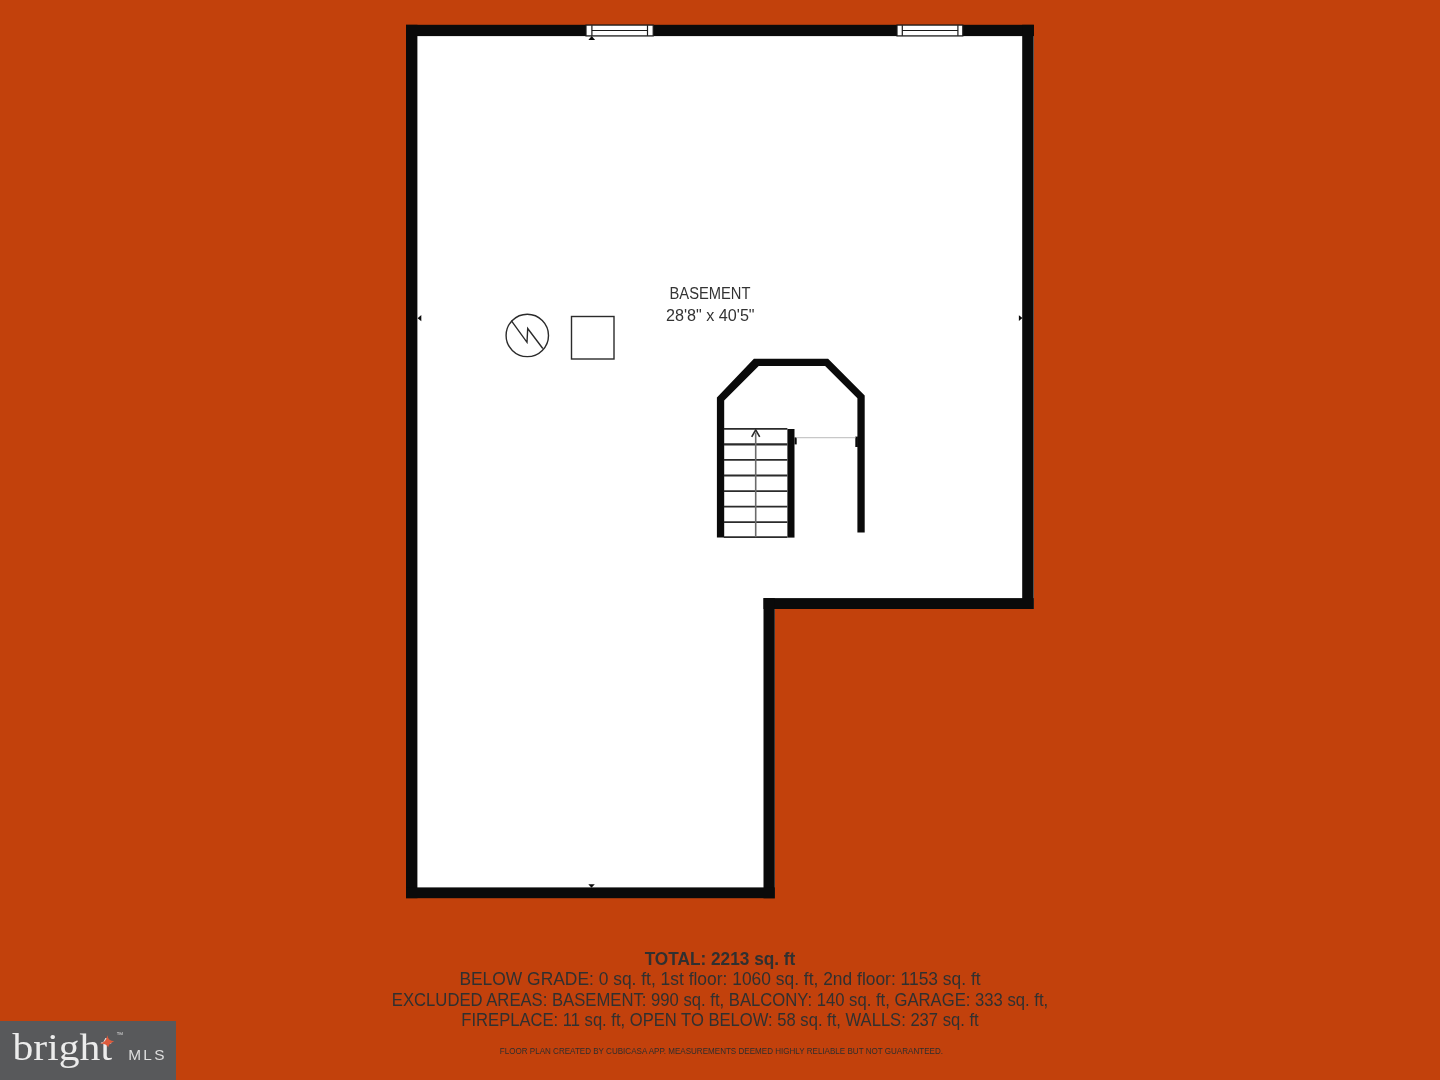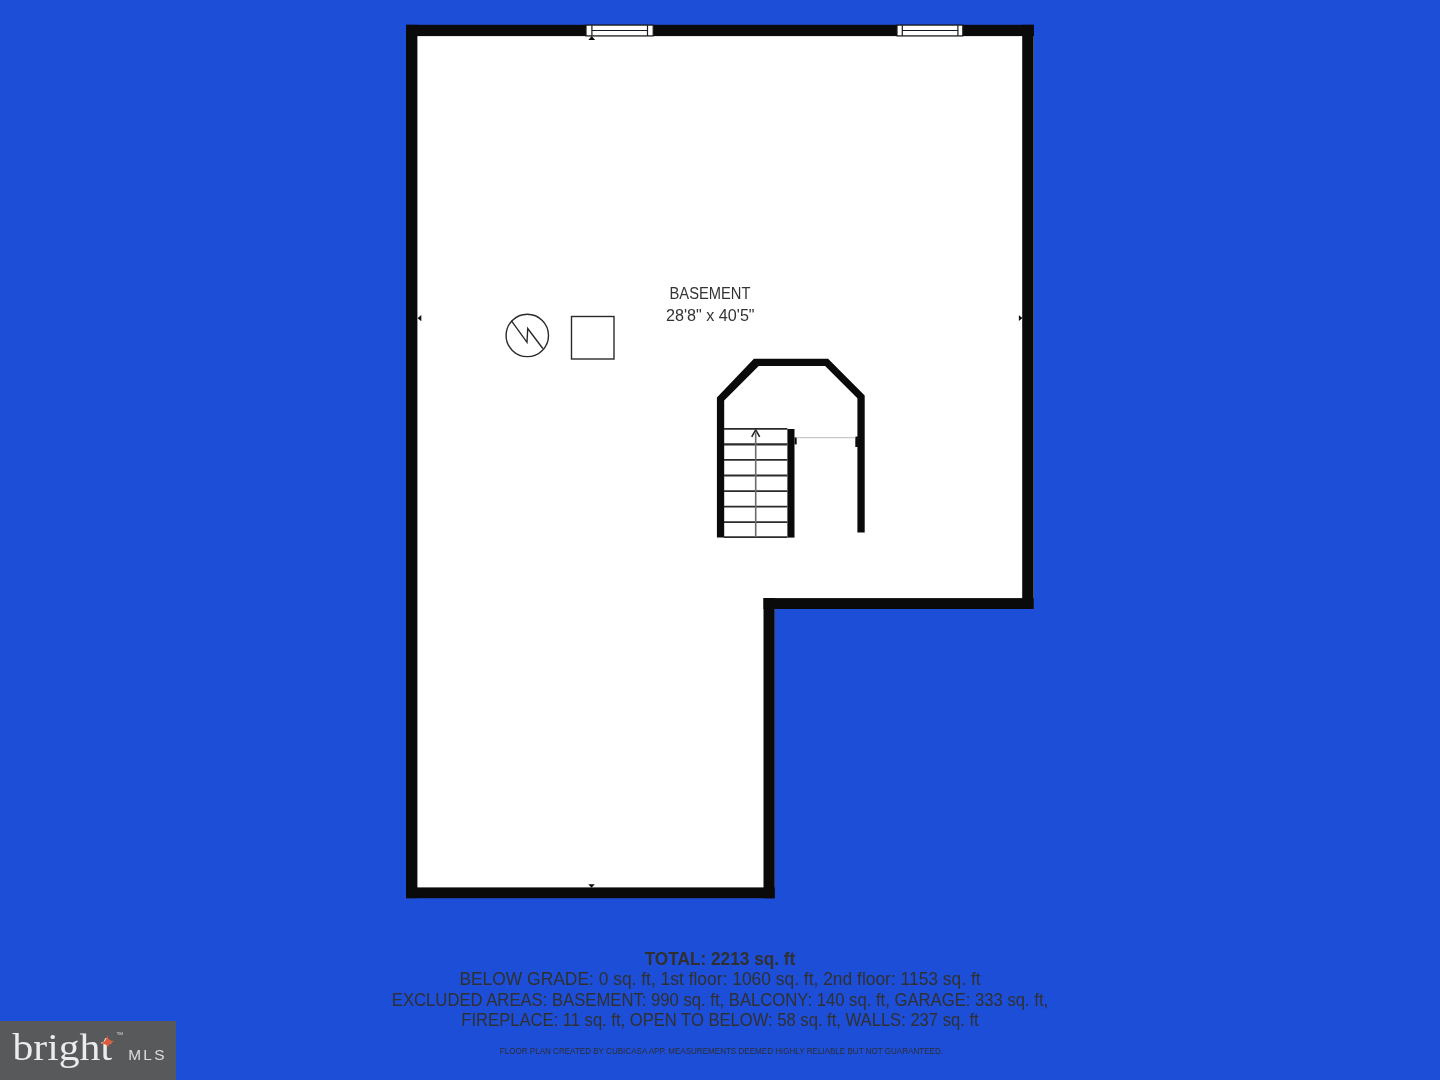--- a/index.html
+++ b/index.html
@@ -1,16 +1,16 @@
 <!DOCTYPE html>
 <html><head>
 <meta charset="utf-8">
 <style>
   html,body{margin:0;padding:0;background:#ffffff;}
-  .page{position:relative;width:1440px;height:1080px;background:#1d4ed8;overflow:hidden;}
+  .page{position:relative;width:1440px;height:1080px;background:#c2410c;overflow:hidden;}
   svg{position:absolute;left:0;top:0;}
   .ts{font-family:"Liberation Sans",sans-serif;}
   .tf{font-family:"Liberation Serif",serif;}
 </style>
 </head>
 <body>
 <div class="page">
 <svg width="1440" height="1080" viewBox="0 0 1440 1080">
 
   <polygon points="406,25 1034,25 1034,609 775,609 775,898 406,898" fill="#ffffff"></polygon>

